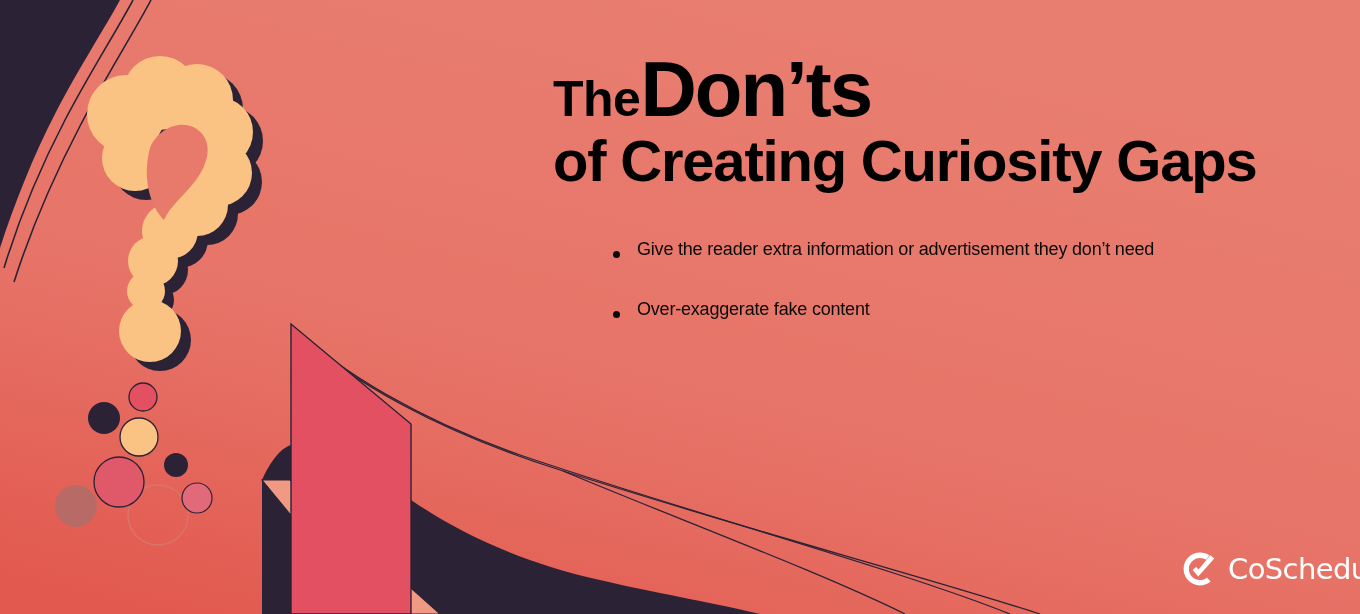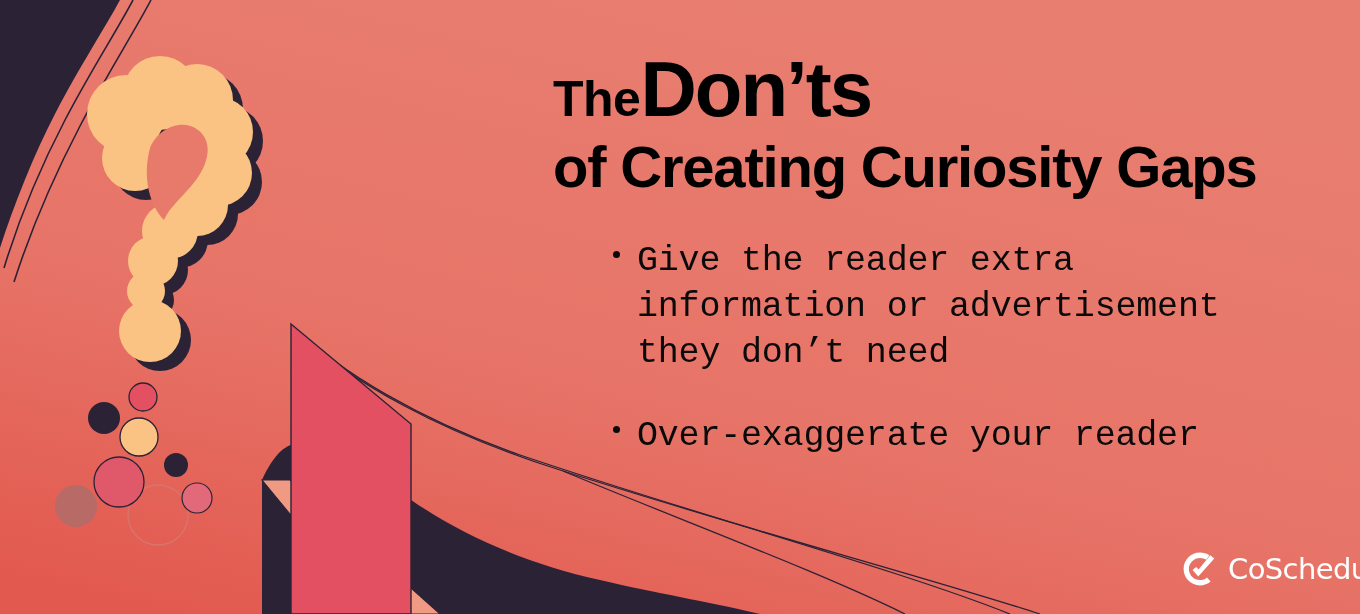--- a/index.html
+++ b/index.html
@@ -59,21 +59,21 @@
   }
   .title-big {
     font-family: "Liberation Sans Narrow", "Liberation Sans", sans-serif;
     font-weight: bold;
     font-size: 78px;
     letter-spacing: -2px;
     vertical-align: baseline;
   }
   .title-line2 {
     display: block;
-    margin-top: 12px;
+    margin-top: 6px;
     font-family: "Liberation Sans Narrow", "Liberation Sans", sans-serif;
     font-weight: bold;
     font-size: 58px;
     letter-spacing: -1.2px;
     line-height: 1.0;
     color: #000000;
     white-space: nowrap;
   }
 
   
@@ -83,22 +83,22 @@
     top: 238px;
     width: 700px;
     list-style: none;
     margin: 0;
     padding: 0;
   }
   .bullet-item {
     position: relative;
     padding-left: 24px;
     margin-bottom: 36px;
-    font-family: Liberation Mono, monospace;
-    font-size: 35px;
+    font-family: Liberation Sans, sans-serif;
+    font-size: 18px;
     line-height: 1.32;
     color: #0a0a0a;
     letter-spacing: -0.2px;
   }
   .bullet-item:last-child { margin-bottom: 0; }
   .bullet-dot {
     position: absolute;
     left: 0;
     top: 13px;
     width: 7px;
@@ -219,21 +219,21 @@
       <span class="title-line2">of Creating Curiosity Gaps</span>
     </div>
 
     <ul class="bullets">
       <li class="bullet-item">
         <span class="bullet-dot"></span>
         <span class="bullet-text">Give the reader extra information or advertisement they don’t need</span>
       </li>
       <li class="bullet-item">
         <span class="bullet-dot"></span>
-        <span class="bullet-text">Over-exaggerate your reader</span>
+        <span class="bullet-text">Over-exaggerate fake content</span>
       </li>
     </ul>
   </div>
 
   <div class="logo">
     <svg class="logo-mark" width="34" height="34" viewBox="0 0 34 34" xmlns="http://www.w3.org/2000/svg" aria-hidden="true">
       <path fill="#ffffff" d="M17 0.6 C7.95 0.6 0.6 7.95 0.6 17 C0.6 26.05 7.95 33.4 17 33.4
                C21.05 33.4 24.76 31.93 27.62 29.49 L23.9 25.4
                C22.05 27.08 19.64 28.1 17 28.1 C10.88 28.1 5.9 23.12 5.9 17
                C5.9 10.88 10.88 5.9 17 5.9 C19.3 5.9 21.44 6.6 23.22 7.8

